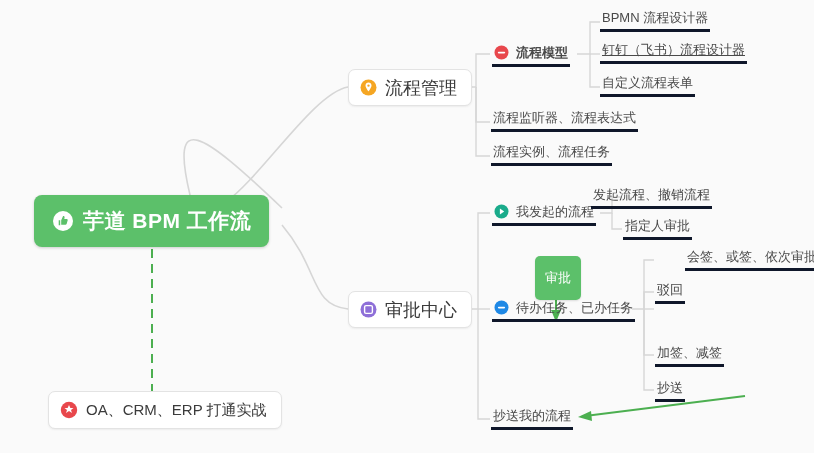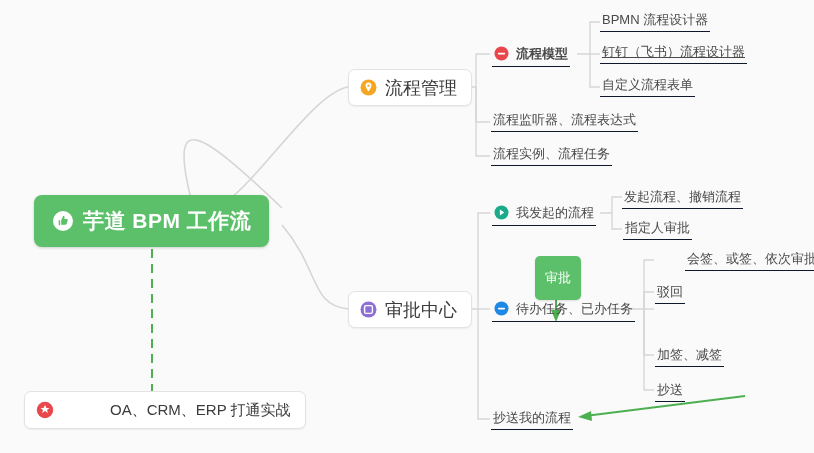--- a/index.html
+++ b/index.html
@@ -62,21 +62,21 @@
     box-shadow: 0 1px 2px rgba(0,0,0,0.06);
   }
   .lvl2 .badge {
     margin-right: 8px;
     display: inline-flex;
   }
   
   .leaf {
     font-size: 13px;
     color: #4a4a4a;
-    border-bottom: 1px solid #0f172a;
+    border-bottom: 3px solid #0f172a;
     height: 24px;
     padding: 0 2px 0 2px;
     align-items: flex-end;
     padding-bottom: 2px;
   }
   .leaf.icon-leaf {
     align-items: center;
     padding-bottom: 0;
     height: 26px;
   }
@@ -212,21 +212,21 @@
   <div class="node leaf icon-leaf" style="left:492px; top:200px;">
     <span class="badge">
       <svg width="15" height="15" viewBox="0 0 15 15">
         <circle cx="7.5" cy="7.5" r="7" fill="#1aab8b"></circle>
         <path d="M5.9 4.6l4.3 2.9-4.3 2.9z" fill="#fff"></path>
       </svg>
     </span>
     <span>我发起的流程</span>
   </div>
 
-  <div class="node leaf" style="left:622px; top:185px;">
+  <div class="node leaf" style="left:591px; top:185px;">
     <span>发起流程、撤销流程</span>
   </div>
   <div class="node leaf" style="left:623px; top:216px;">
     <span>指定人审批</span>
   </div>
 
   <div class="node leaf icon-leaf" style="left:492px; top:296px;">
     <span class="badge">
       <svg width="15" height="15" viewBox="0 0 15 15">
         <circle cx="7.5" cy="7.5" r="7" fill="#1e88e5"></circle>
@@ -250,21 +250,21 @@
   </div>
 
   <div class="node leaf" style="left:491px; top:406px;">
     <span>抄送我的流程</span>
   </div>
 
   <div class="node tag" style="left:535px; top:256px;">
     <span>审批</span>
   </div>
 
-  <div class="node note" style="left:24px; top:391px;gap:48px;">
+  <div class="node note" style="left:48px; top:391px;">
     <span class="badge">
       <svg width="18" height="18" viewBox="0 0 18 18">
         <circle cx="9" cy="9" r="8.2" fill="#e8474c"></circle>
         <path d="M9 4l1.4 3h3.1l-2.5 1.9 1 3.1L9 10.1l-3 1.9 1-3.1L4.5 7h3.1z" fill="#fff"></path>
       </svg>
     </span>
     <span>OA、CRM、ERP 打通实战</span>
   </div>
 
 </div>

